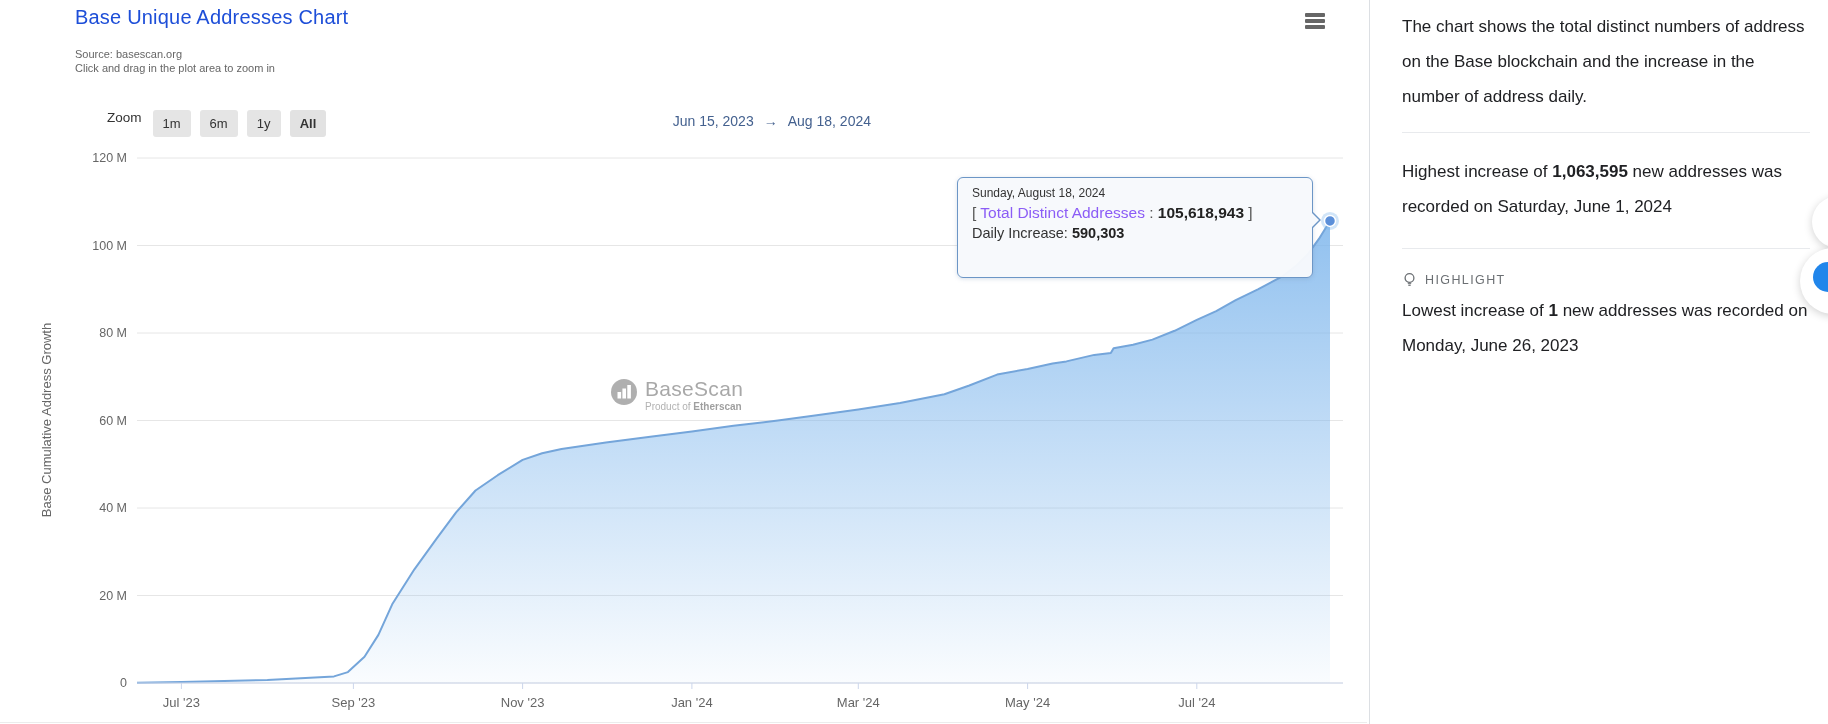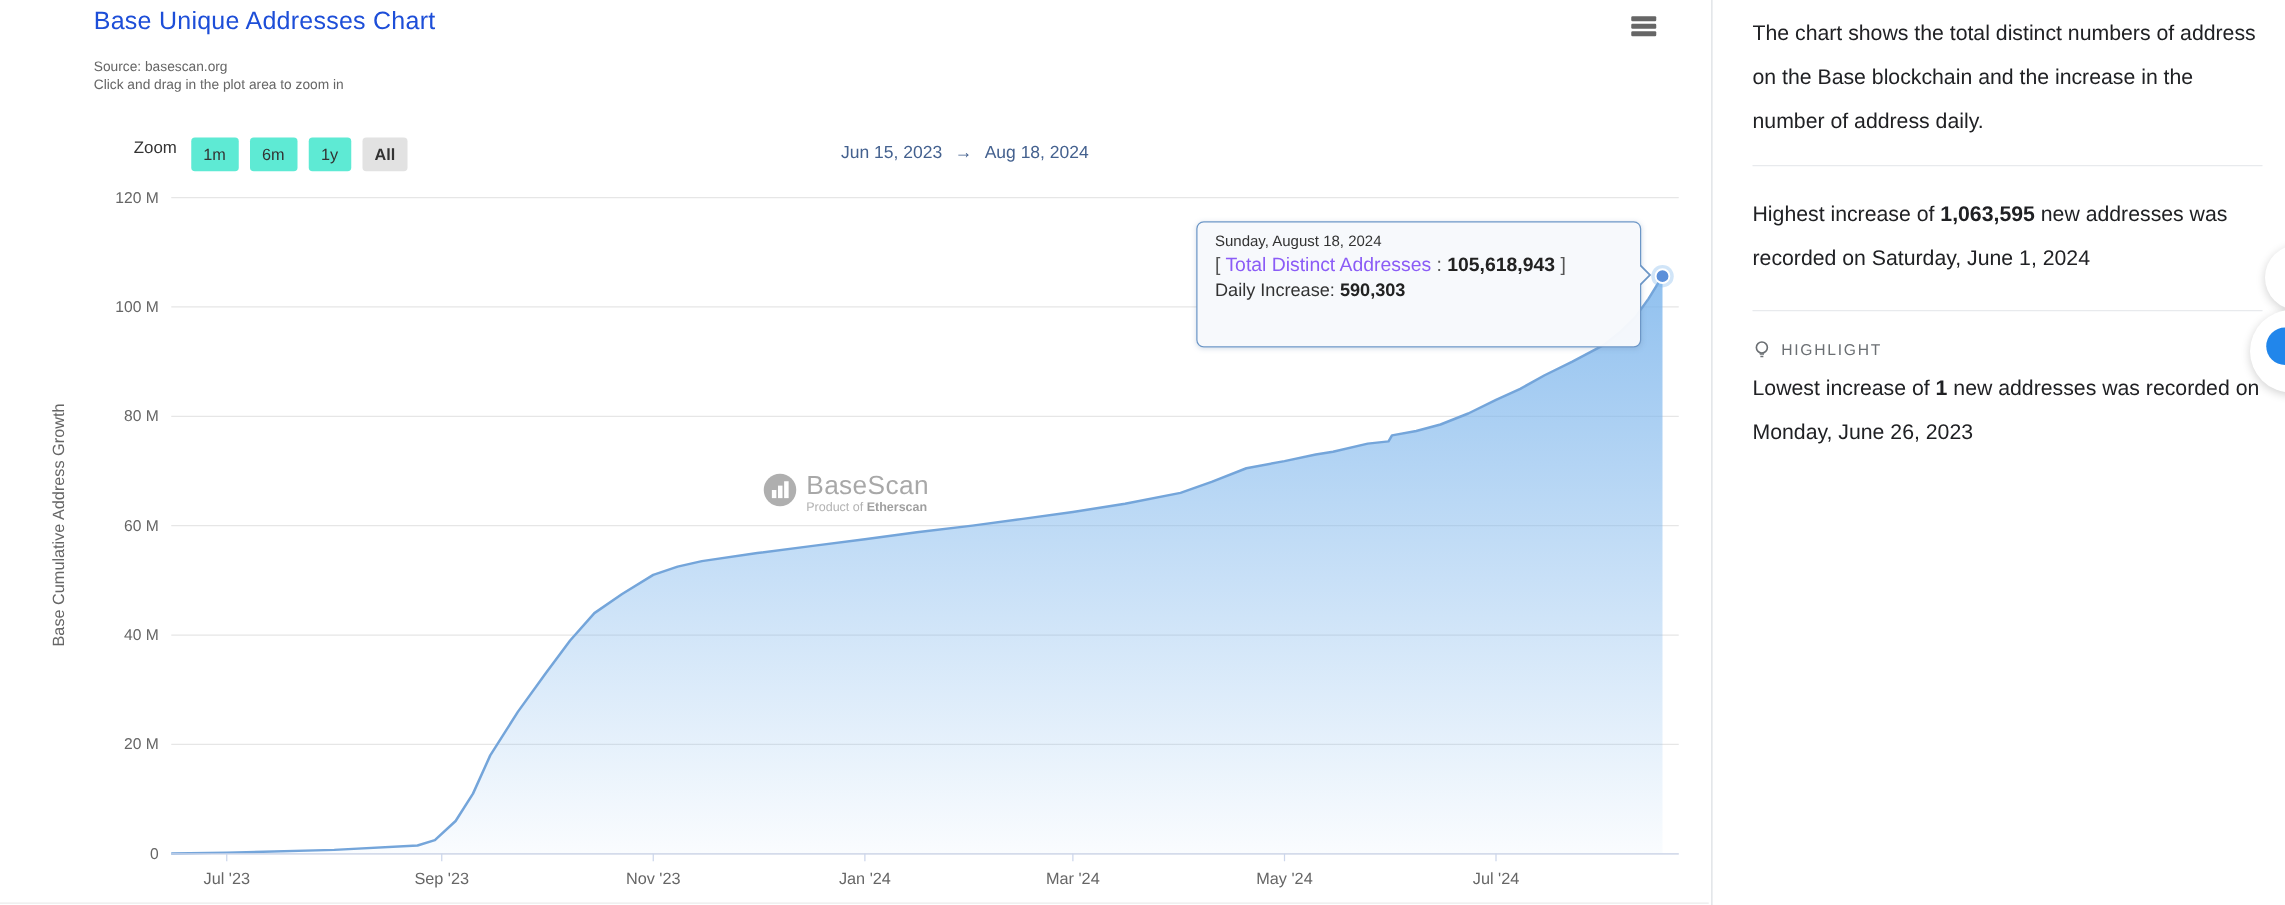--- a/index.html
+++ b/index.html
@@ -7,21 +7,21 @@
          font-family:"Liberation Sans",sans-serif;color:#333;}
   
   .chart-card{position:absolute;left:0;top:0;width:1367px;height:724px;background:#fff;}
   .chart-title{position:absolute;left:75px;top:6px;margin:0;font-size:20px;font-weight:500;color:#1d4ed8;letter-spacing:.2px;}
   .chart-sub{position:absolute;left:75px;font-size:11px;color:#666;}
   .sub1{top:48px;} .sub2{top:62px;}
   .burger{position:absolute;left:1303px;top:11px;width:24px;height:22px;border:none;background:transparent;cursor:pointer;padding:2px;}
   .burger span{display:block;width:20px;height:3.5px;background:#666;border-radius:1px;margin:0 0 2.5px 0;}
   .zoom-row{position:absolute;left:75px;top:110px;height:28px;display:flex;align-items:flex-start;gap:9px;margin-left:32px;}
   .zoom-label{font-size:13.5px;color:#333;margin-right:2px;}
-  .zbtn{font-family:"Liberation Sans",sans-serif;font-size:13px;color:#333;background:#5eead4;border:none;border-radius:3px;
+  .zbtn{font-family:"Liberation Sans",sans-serif;font-size:13px;color:#333;background:#e5e5e5;border:none;border-radius:3px;
         padding:6px 10px;cursor:pointer;min-width:34px;}
   .zbtn.selected{background:#e2e2e2;font-weight:700;}
   .range{position:absolute;top:113px;right:496px;font-size:14px;color:#44618f;white-space:nowrap;}
   .range .arrow{margin:0 10px;color:#44618f;}
   #plot{position:absolute;left:0;top:0;width:1367px;height:724px;}
   #plot text{font-family:"Liberation Sans",sans-serif;}
   .ylab{font-size:12.5px;fill:#666;}
   .xlab{font-size:13px;fill:#666;}
   .ytitle{font-size:13px;fill:#666;}
   .bottom-line{position:absolute;left:0;top:722px;width:1367px;height:1px;background:#ececec;}

